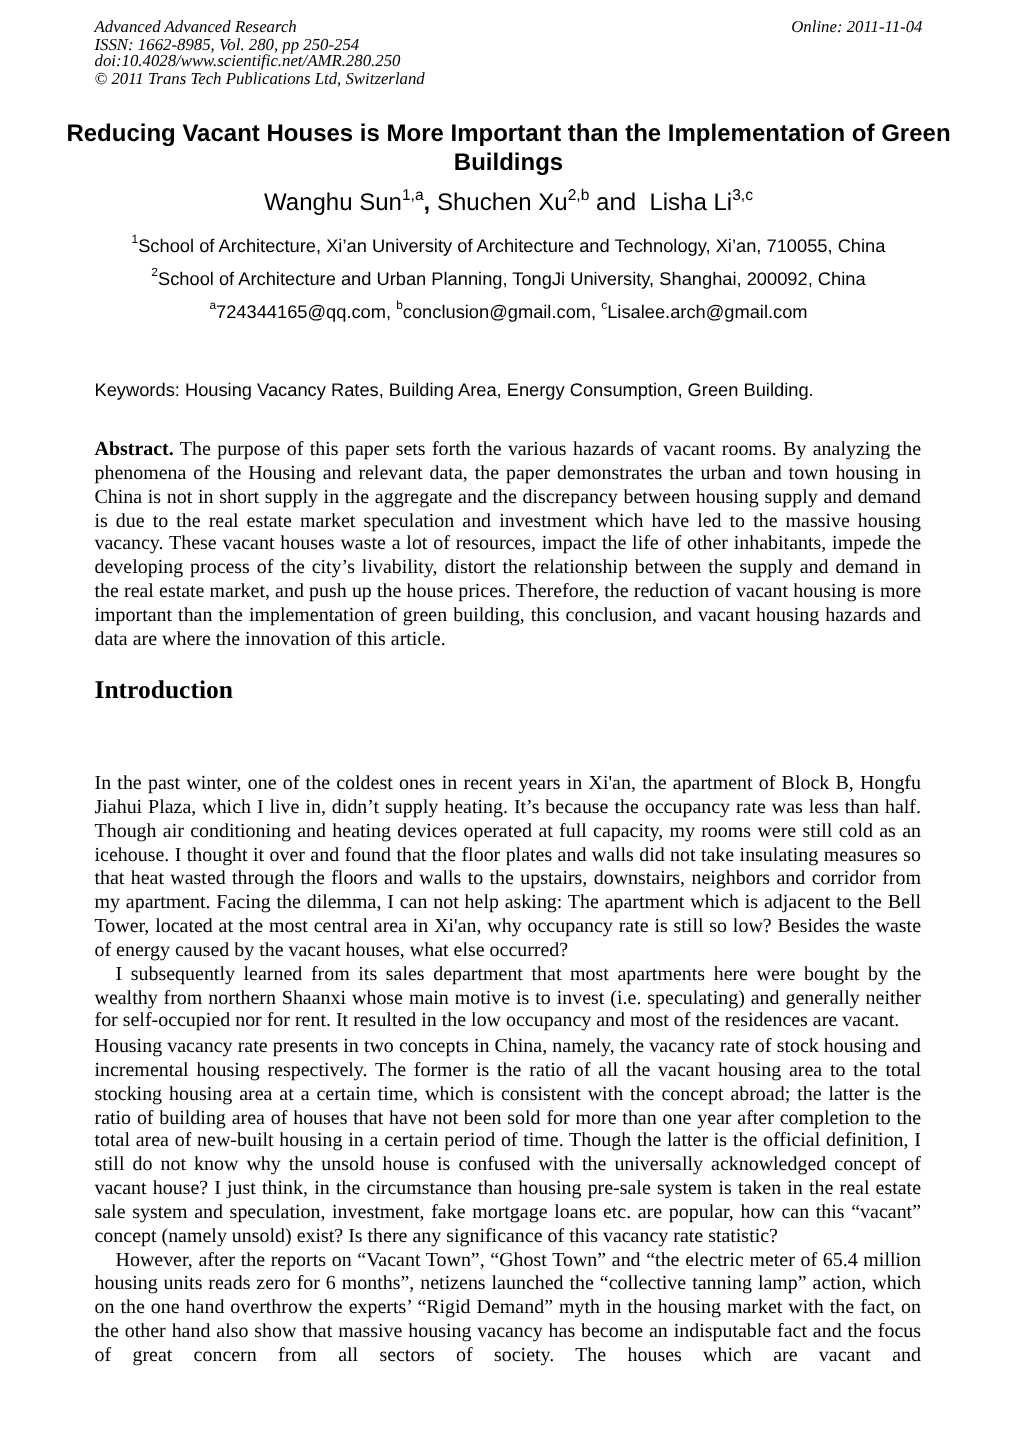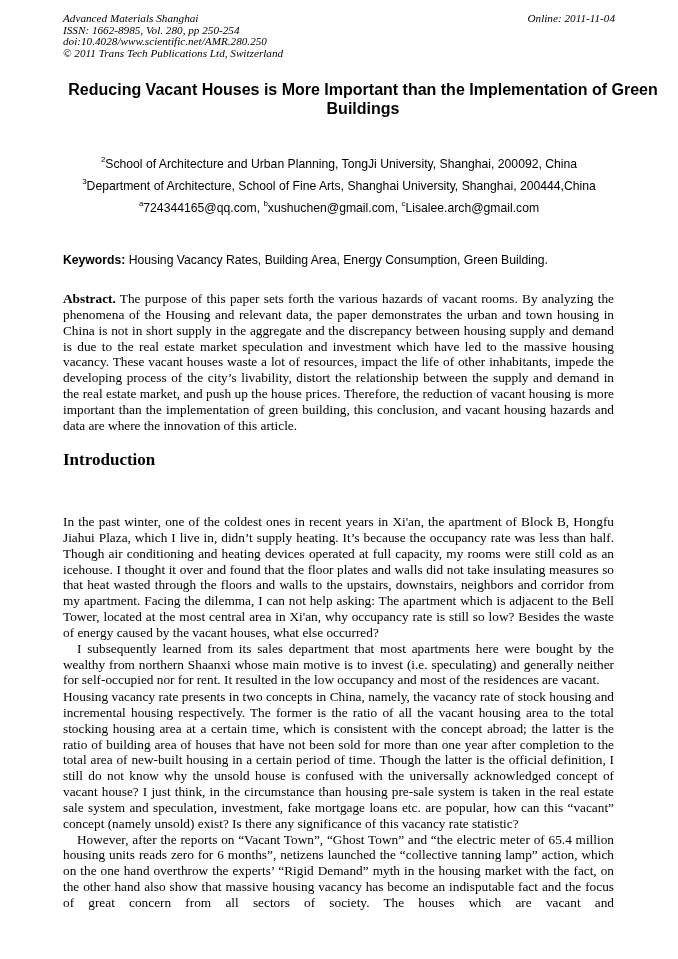--- a/index.html
+++ b/index.html
@@ -40,21 +40,20 @@
     .title {
       position: absolute;
       left: 40px;
       width: 598px;
       top: 80px;
       text-align: center;
       font-family: "Liberation Sans", sans-serif;
       font-weight: bold;
       font-size: 16px;
       line-height: 19px;
-      margin-left: 24px;
     }
     .authors {
       position: absolute;
       left: 40px;
       width: 598px;
       top: 126px;
       text-align: center;
       font-family: "Liberation Sans", sans-serif;
       font-size: 16px;
       line-height: 20px;
@@ -78,21 +77,21 @@
     .affil, .emails { white-space: nowrap; }
     .keywords {
       position: absolute;
       left: 63px;
       top: 253px;
       width: 560px;
       font-family: "Liberation Sans", sans-serif;
       font-size: 12.2px;
       line-height: 15px;
     }
-    .kw-label { font-weight: bold; margin-top: 19px; }
+    .kw-label { font-weight: normal; margin-top: 19px; }
     .body-text {
       position: absolute;
       left: 63px;
       width: 551px;
       font-family: "Liberation Serif", serif;
       font-size: 13.3px;
       line-height: 15.85px;
       text-align: justify;
       text-align-last: left;
     }
@@ -116,34 +115,37 @@
     #intro-body { top: 466px; margin-top: 48px; }
     #phen-heading { top: 666px; }
     #phen-body { top: 689px; }
   </style>
 </head>
 <body>
 
 <div class="page">
 
   <div class="header-left">
-    <div>Advanced Materials Shanghai</div>
+    <div>Advanced Advanced Research</div>
     <div>ISSN: 1662-8985, Vol. 280, pp 250-254</div>
     <div>doi:10.4028/www.scientific.net/AMR.280.250</div>
     <div>© 2011 Trans Tech Publications Ltd, Switzerland</div>
   </div>
   <div class="header-right">Online: 2011-11-04</div>
 
   <div class="title">Reducing Vacant Houses is More Important than the Implementation of Green Buildings</div>
 
+  <div class="authors">
+    <span>Wanghu Sun</span><sup>1,a</sup><b>, </b><span>Shuchen Xu</span><sup>2,b</sup><span style="white-space:pre"> and  </span><span>Lisha Li</span><sup>3,c</sup>
+  </div>
 
   <div class="affils">
+    <div class="affil"><sup>1</sup><span>School of Architecture, Xi’an University of Architecture and Technology, Xi’an, 710055, China</span></div>
     <div class="affil"><sup>2</sup><span>School of Architecture and Urban Planning, TongJi University, Shanghai, 200092, China</span></div>
-    <div class="affil"><sup>3</sup><span>Department of Architecture, School of Fine Arts, Shanghai University, Shanghai, 200444,China</span></div>
-    <div class="emails"><sup>a</sup><span>724344165@qq.com, </span><sup>b</sup><span>xushuchen@gmail.com, </span><sup>c</sup><span>Lisalee.arch@gmail.com</span></div>
+    <div class="emails"><sup>a</sup><span>724344165@qq.com, </span><sup>b</sup><span>conclusion@gmail.com, </span><sup>c</sup><span>Lisalee.arch@gmail.com</span></div>
   </div>
 
   <div class="keywords">
     <span class="kw-label">Keywords:</span><span> Housing Vacancy Rates, Building Area, Energy Consumption, Green Building.</span>
   </div>
 
   <div class="body-text" id="abstract">
     <p><span class="abstract-label">Abstract.</span><span> The purpose of this paper sets forth the various hazards of vacant rooms. By analyzing the phenomena of the Housing and relevant data, the paper demonstrates the urban and town housing in China is not in short supply in the aggregate and the discrepancy between housing supply and demand is due to the real estate market speculation and investment which have led to the massive housing vacancy. These vacant houses waste a lot of resources, impact the life of other inhabitants, impede the developing process of the city’s livability, distort the relationship between the supply and demand in the real estate market, and push up the house prices. Therefore, the reduction of vacant housing is more important than the implementation of green building, this conclusion, and vacant housing hazards and data are where the innovation of this article.</span></p>
   </div>
 

